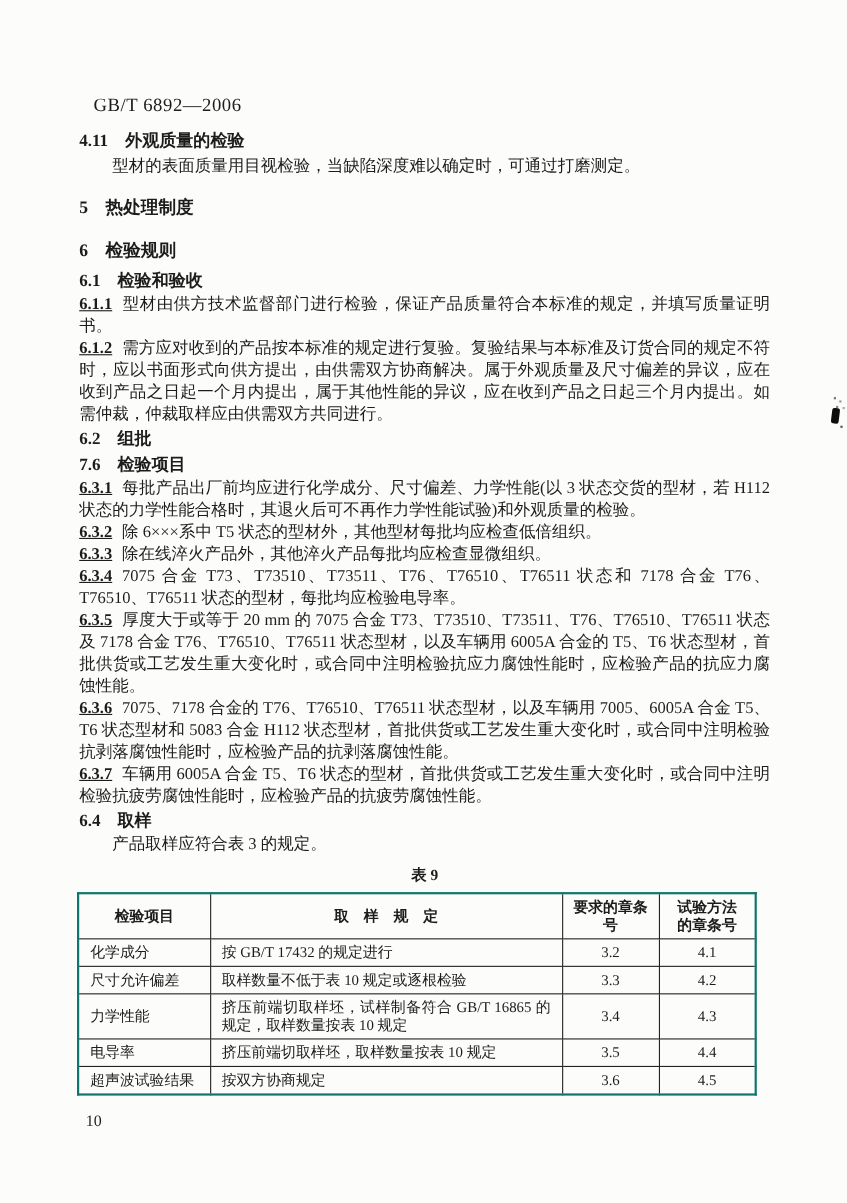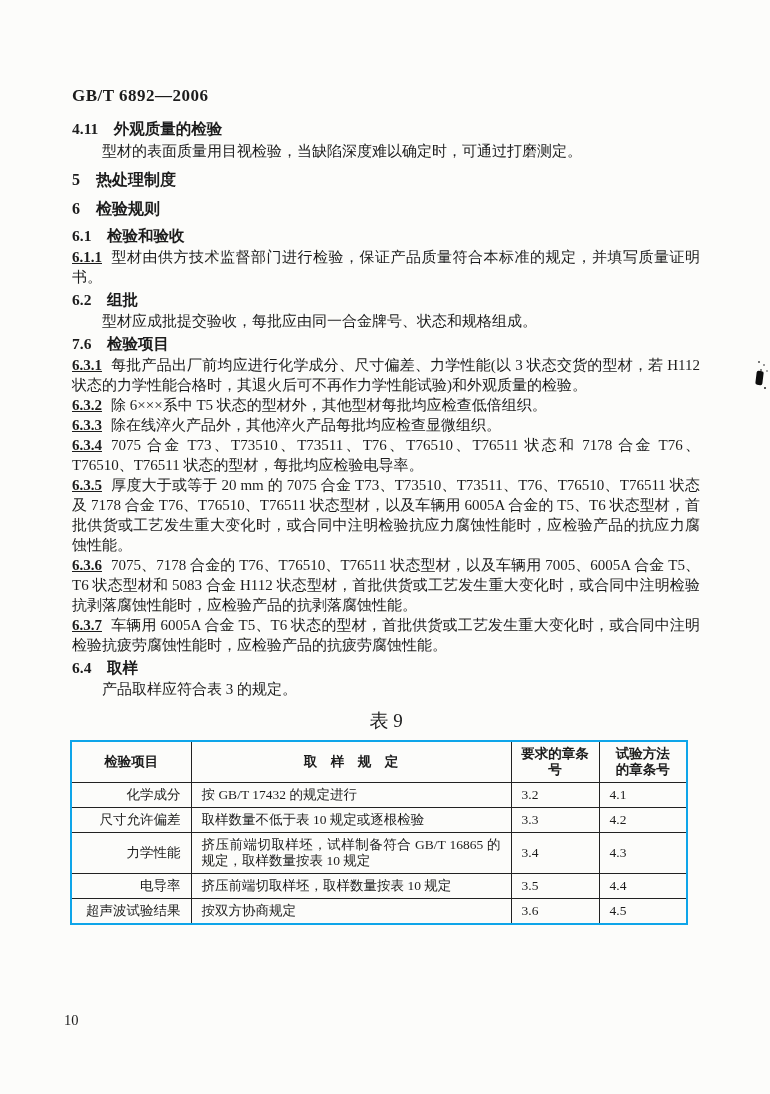--- a/index.html
+++ b/index.html
@@ -6,45 +6,45 @@
   body{
     width:770px;height:1094px;
     background:#ffffff;
     font-family:"Liberation Serif","DejaVu Serif",serif;
   }
   .page{
     position:relative;width:770px;height:1094px;overflow:hidden;
     background:#fcfcfa;color:#1c1c1c;
   }
   .content{position:absolute;top:86px;left:72px;width:628px;}
-  .doc-number{font-weight:bold;font-size:17px;letter-spacing:.5px;margin:0 0 13px;}
+  .doc-number{font-weight:normal;font-size:17px;letter-spacing:.5px;margin:0 13px 13px;}
   .h{font-weight:bold;font-size:15.5px;line-height:20px;margin:3px 0 1px;}
-  .h.big{margin:9px 0 7px;font-size:16px;}
+  .h.big{margin:19px 0 7px;font-size:16px;}
   .h.sub{margin:2px 0 2px;}
   p{font-size:15px;line-height:20px;margin:0;text-align:justify;text-justify:inter-ideograph;}
   p.ind{text-indent:2em;}
   .num{font-weight:bold;margin-right:9px;text-decoration:underline;}
-  .tbl-caption{text-align:center;font-weight:normal;font-size:19px;margin:9px 0 6px;}
+  .tbl-caption{text-align:center;font-weight:bold;font-size:14px;margin:9px 0 6px;}
   table.t9{
     border-collapse:collapse;table-layout:fixed;
     width:616px;margin-left:-2px;
-    border:2px solid #0ea5e9;
+    border:2px solid #0f766e;
   }
   table.t9 th,table.t9 td{border:1.5px solid #222;}
   table.t9 th{
     font-weight:bold;font-size:13.5px;line-height:16px;
     padding:4px 4px;text-align:center;vertical-align:middle;
   }
   table.t9 td{
     font-size:13.5px;line-height:16px;padding:4px 10px;vertical-align:middle;
   }
-  td.c-item{text-align:right;}
+  td.c-item{text-align:left;}
   td.c-rule{text-align:justify;text-justify:inter-ideograph;padding-left:12px;}
-  td.c-req,td.c-method{text-align:left;}
-  .page-number{position:absolute;left:64px;top:1012px;font-size:14.5px;}
+  td.c-req,td.c-method{text-align:center;}
+  .page-number{position:absolute;left:78px;top:1012px;font-size:14.5px;}
   .artifact{position:absolute;left:752px;top:357px;width:16px;height:32px;}
   .artifact .blob{
     position:absolute;left:4px;top:14px;width:7px;height:14px;
     background:#0e0e0e;border-radius:2px;transform:rotate(7deg);
   }
   .artifact .speck{
     position:absolute;left:6px;top:4px;width:2px;height:2px;background:#777;
     box-shadow:5px 3px 0 #999,2px 8px 0 #888,8px 9px 0 #aaa,6px 26px 0 #555;
   }
 </style>
@@ -58,23 +58,23 @@
 
     <div class="h sub">4.11　外观质量的检验</div>
     <p class="ind">型材的表面质量用目视检验，当缺陷深度难以确定时，可通过打磨测定。</p>
 
     <div class="h big">5　热处理制度</div>
 
     <div class="h big">6　检验规则</div>
 
     <div class="h">6.1　检验和验收</div>
     <p><span class="num">6.1.1</span><span>型材由供方技术监督部门进行检验，保证产品质量符合本标准的规定，并填写质量证明书。</span></p>
+    <p><span class="num">6.1.2</span><span>需方应对收到的产品按本标准的规定进行复验。复验结果与本标准及订货合同的规定不符时，应以书面形式向供方提出，由供需双方协商解决。属于外观质量及尺寸偏差的异议，应在收到产品之日起一个月内提出，属于其他性能的异议，应在收到产品之日起三个月内提出。如需仲裁，仲裁取样应由供需双方共同进行。</span></p>
 
     <div class="h">6.2　组批</div>
-    <p class="ind">型材应成批提交验收，每批应由同一合金牌号、状态和规格组成。</p>
 
     <div class="h">7.6　检验项目</div>
     <p><span class="num">6.3.1</span><span>每批产品出厂前均应进行化学成分、尺寸偏差、力学性能(以 3 状态交货的型材，若 H112 状态的力学性能合格时，其退火后可不再作力学性能试验)和外观质量的检验。</span></p>
     <p><span class="num">6.3.2</span><span>除 6×××系中 T5 状态的型材外，其他型材每批均应检查低倍组织。</span></p>
     <p><span class="num">6.3.3</span><span>除在线淬火产品外，其他淬火产品每批均应检查显微组织。</span></p>
     <p><span class="num">6.3.4</span><span>7075 合金 T73、T73510、T73511、T76、T76510、T76511 状态和 7178 合金 T76、T76510、T76511 状态的型材，每批均应检验电导率。</span></p>
     <p><span class="num">6.3.5</span><span>厚度大于或等于 20 mm 的 7075 合金 T73、T73510、T73511、T76、T76510、T76511 状态及 7178 合金 T76、T76510、T76511 状态型材，以及车辆用 6005A 合金的 T5、T6 状态型材，首批供货或工艺发生重大变化时，或合同中注明检验抗应力腐蚀性能时，应检验产品的抗应力腐蚀性能。</span></p>
     <p><span class="num">6.3.6</span><span>7075、7178 合金的 T76、T76510、T76511 状态型材，以及车辆用 7005、6005A 合金 T5、T6 状态型材和 5083 合金 H112 状态型材，首批供货或工艺发生重大变化时，或合同中注明检验抗剥落腐蚀性能时，应检验产品的抗剥落腐蚀性能。</span></p>
     <p><span class="num">6.3.7</span><span>车辆用 6005A 合金 T5、T6 状态的型材，首批供货或工艺发生重大变化时，或合同中注明检验抗疲劳腐蚀性能时，应检验产品的抗疲劳腐蚀性能。</span></p>
 

